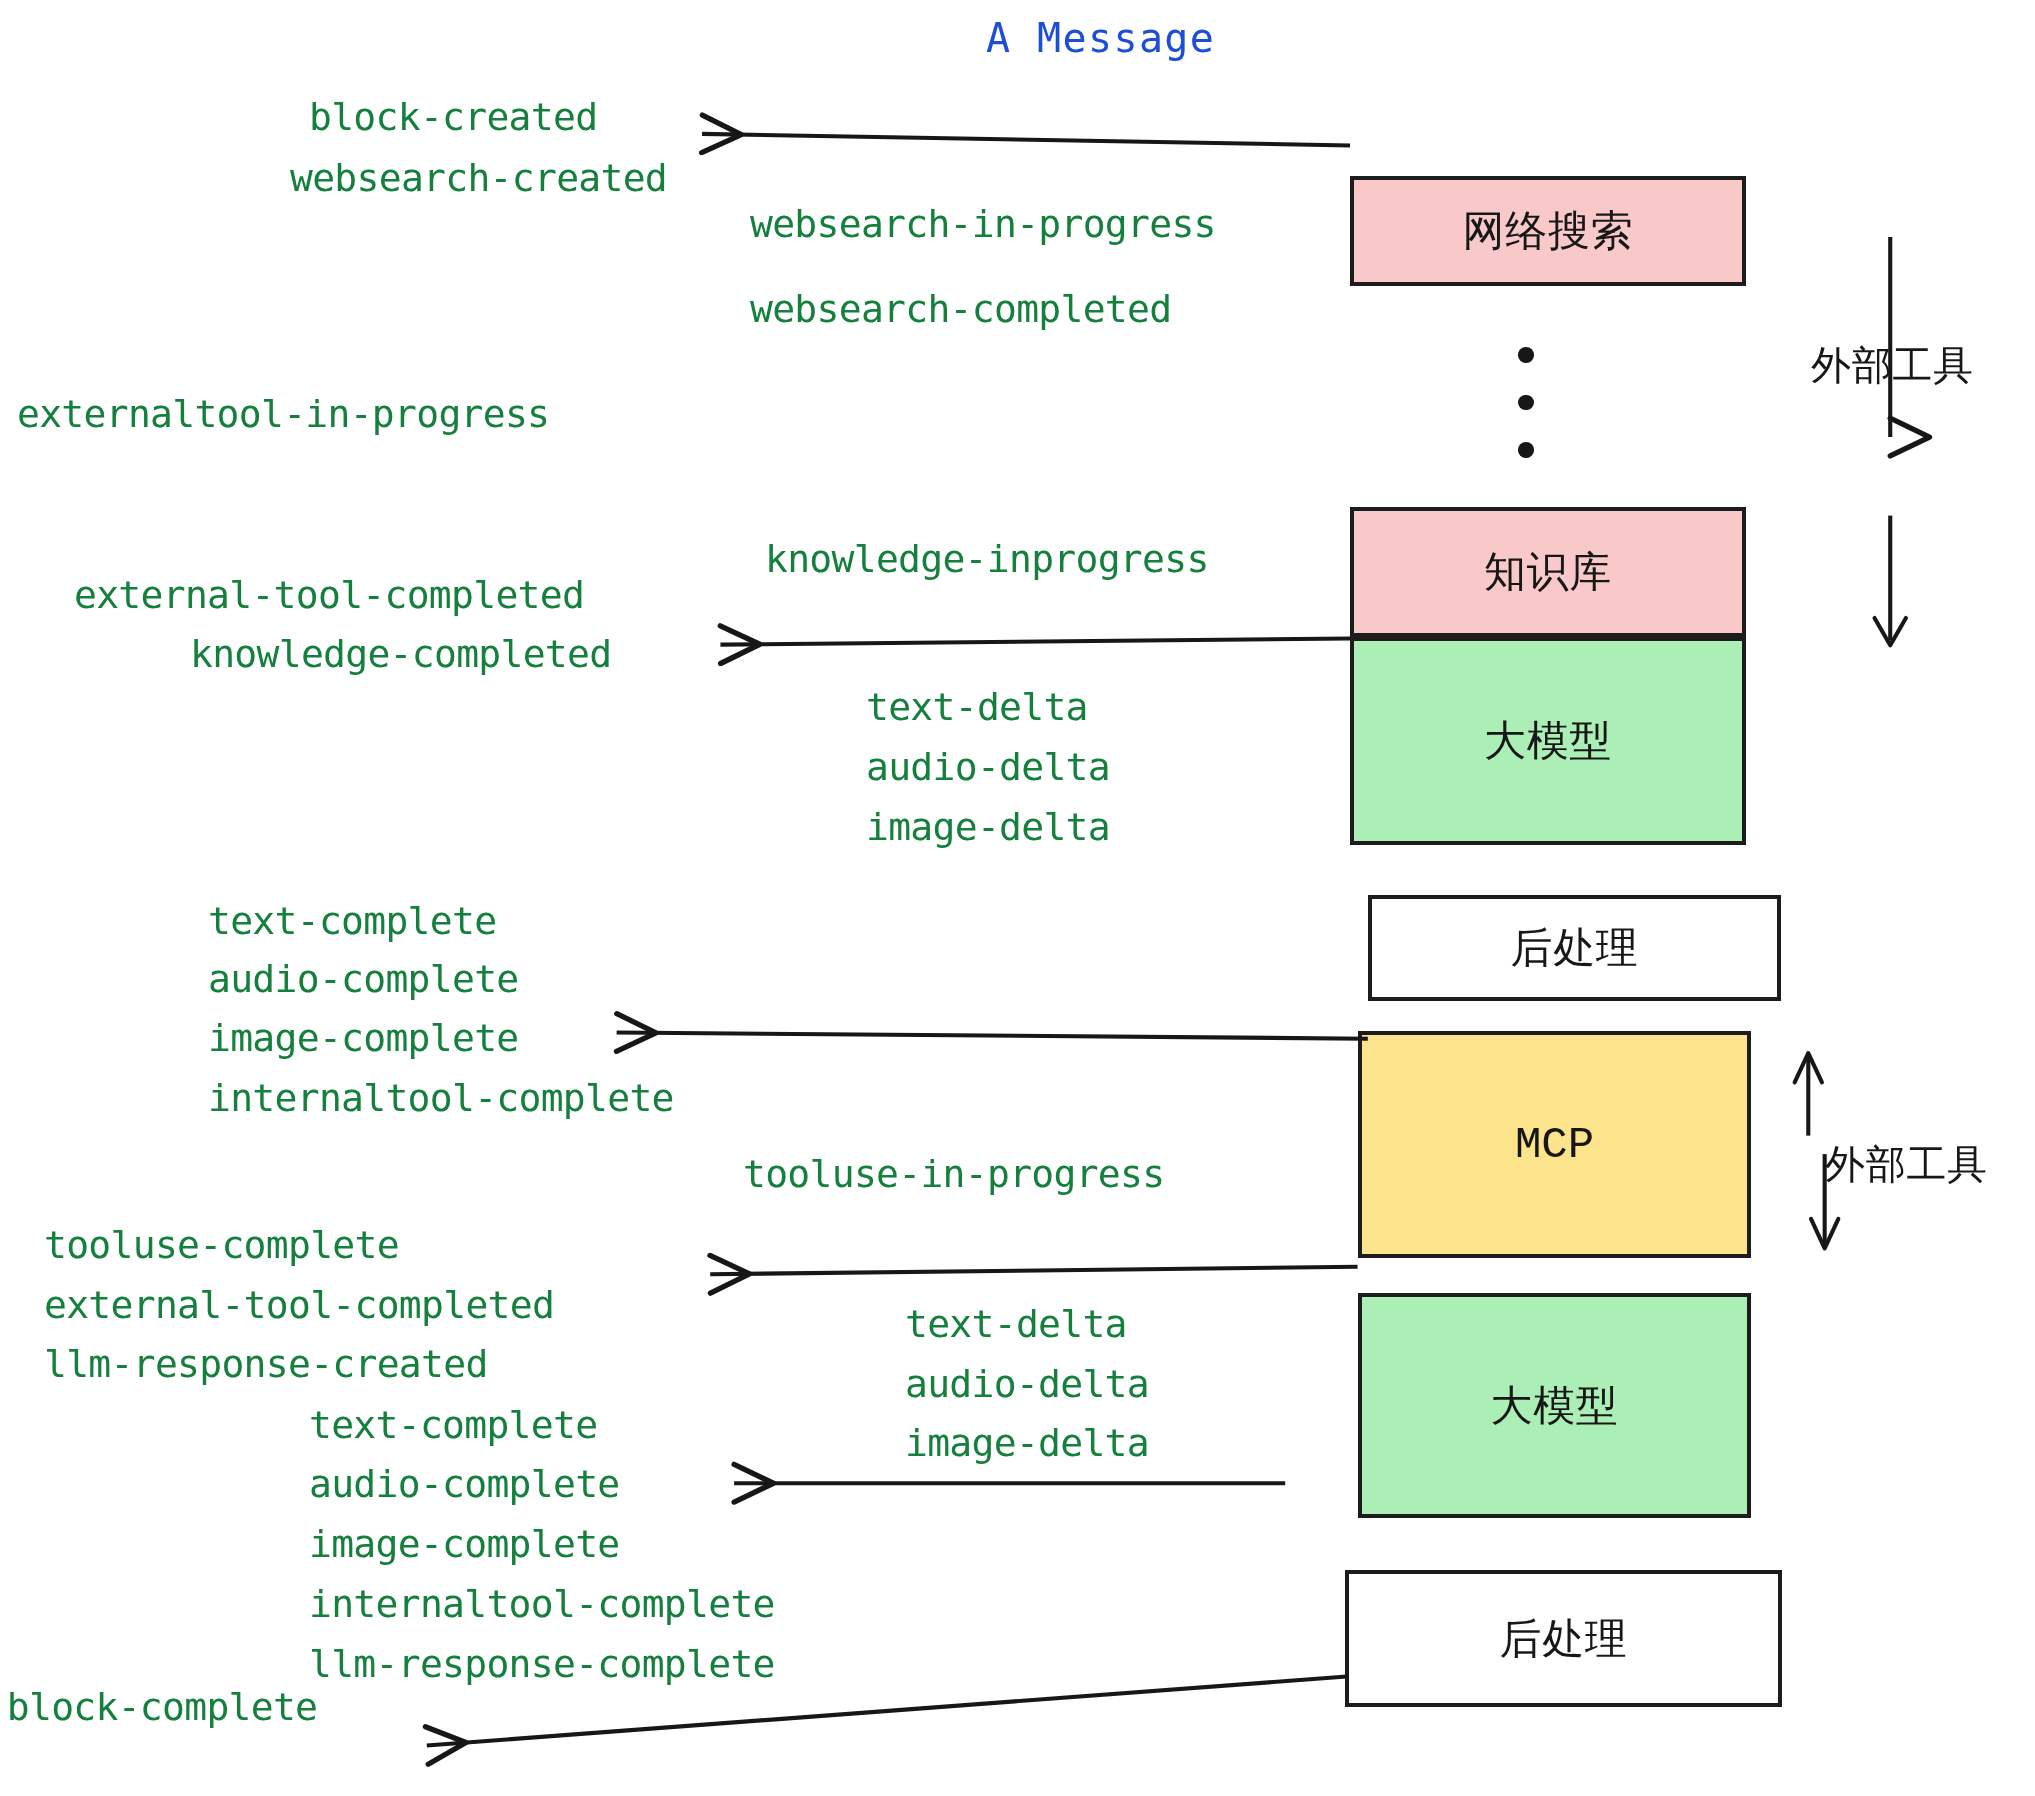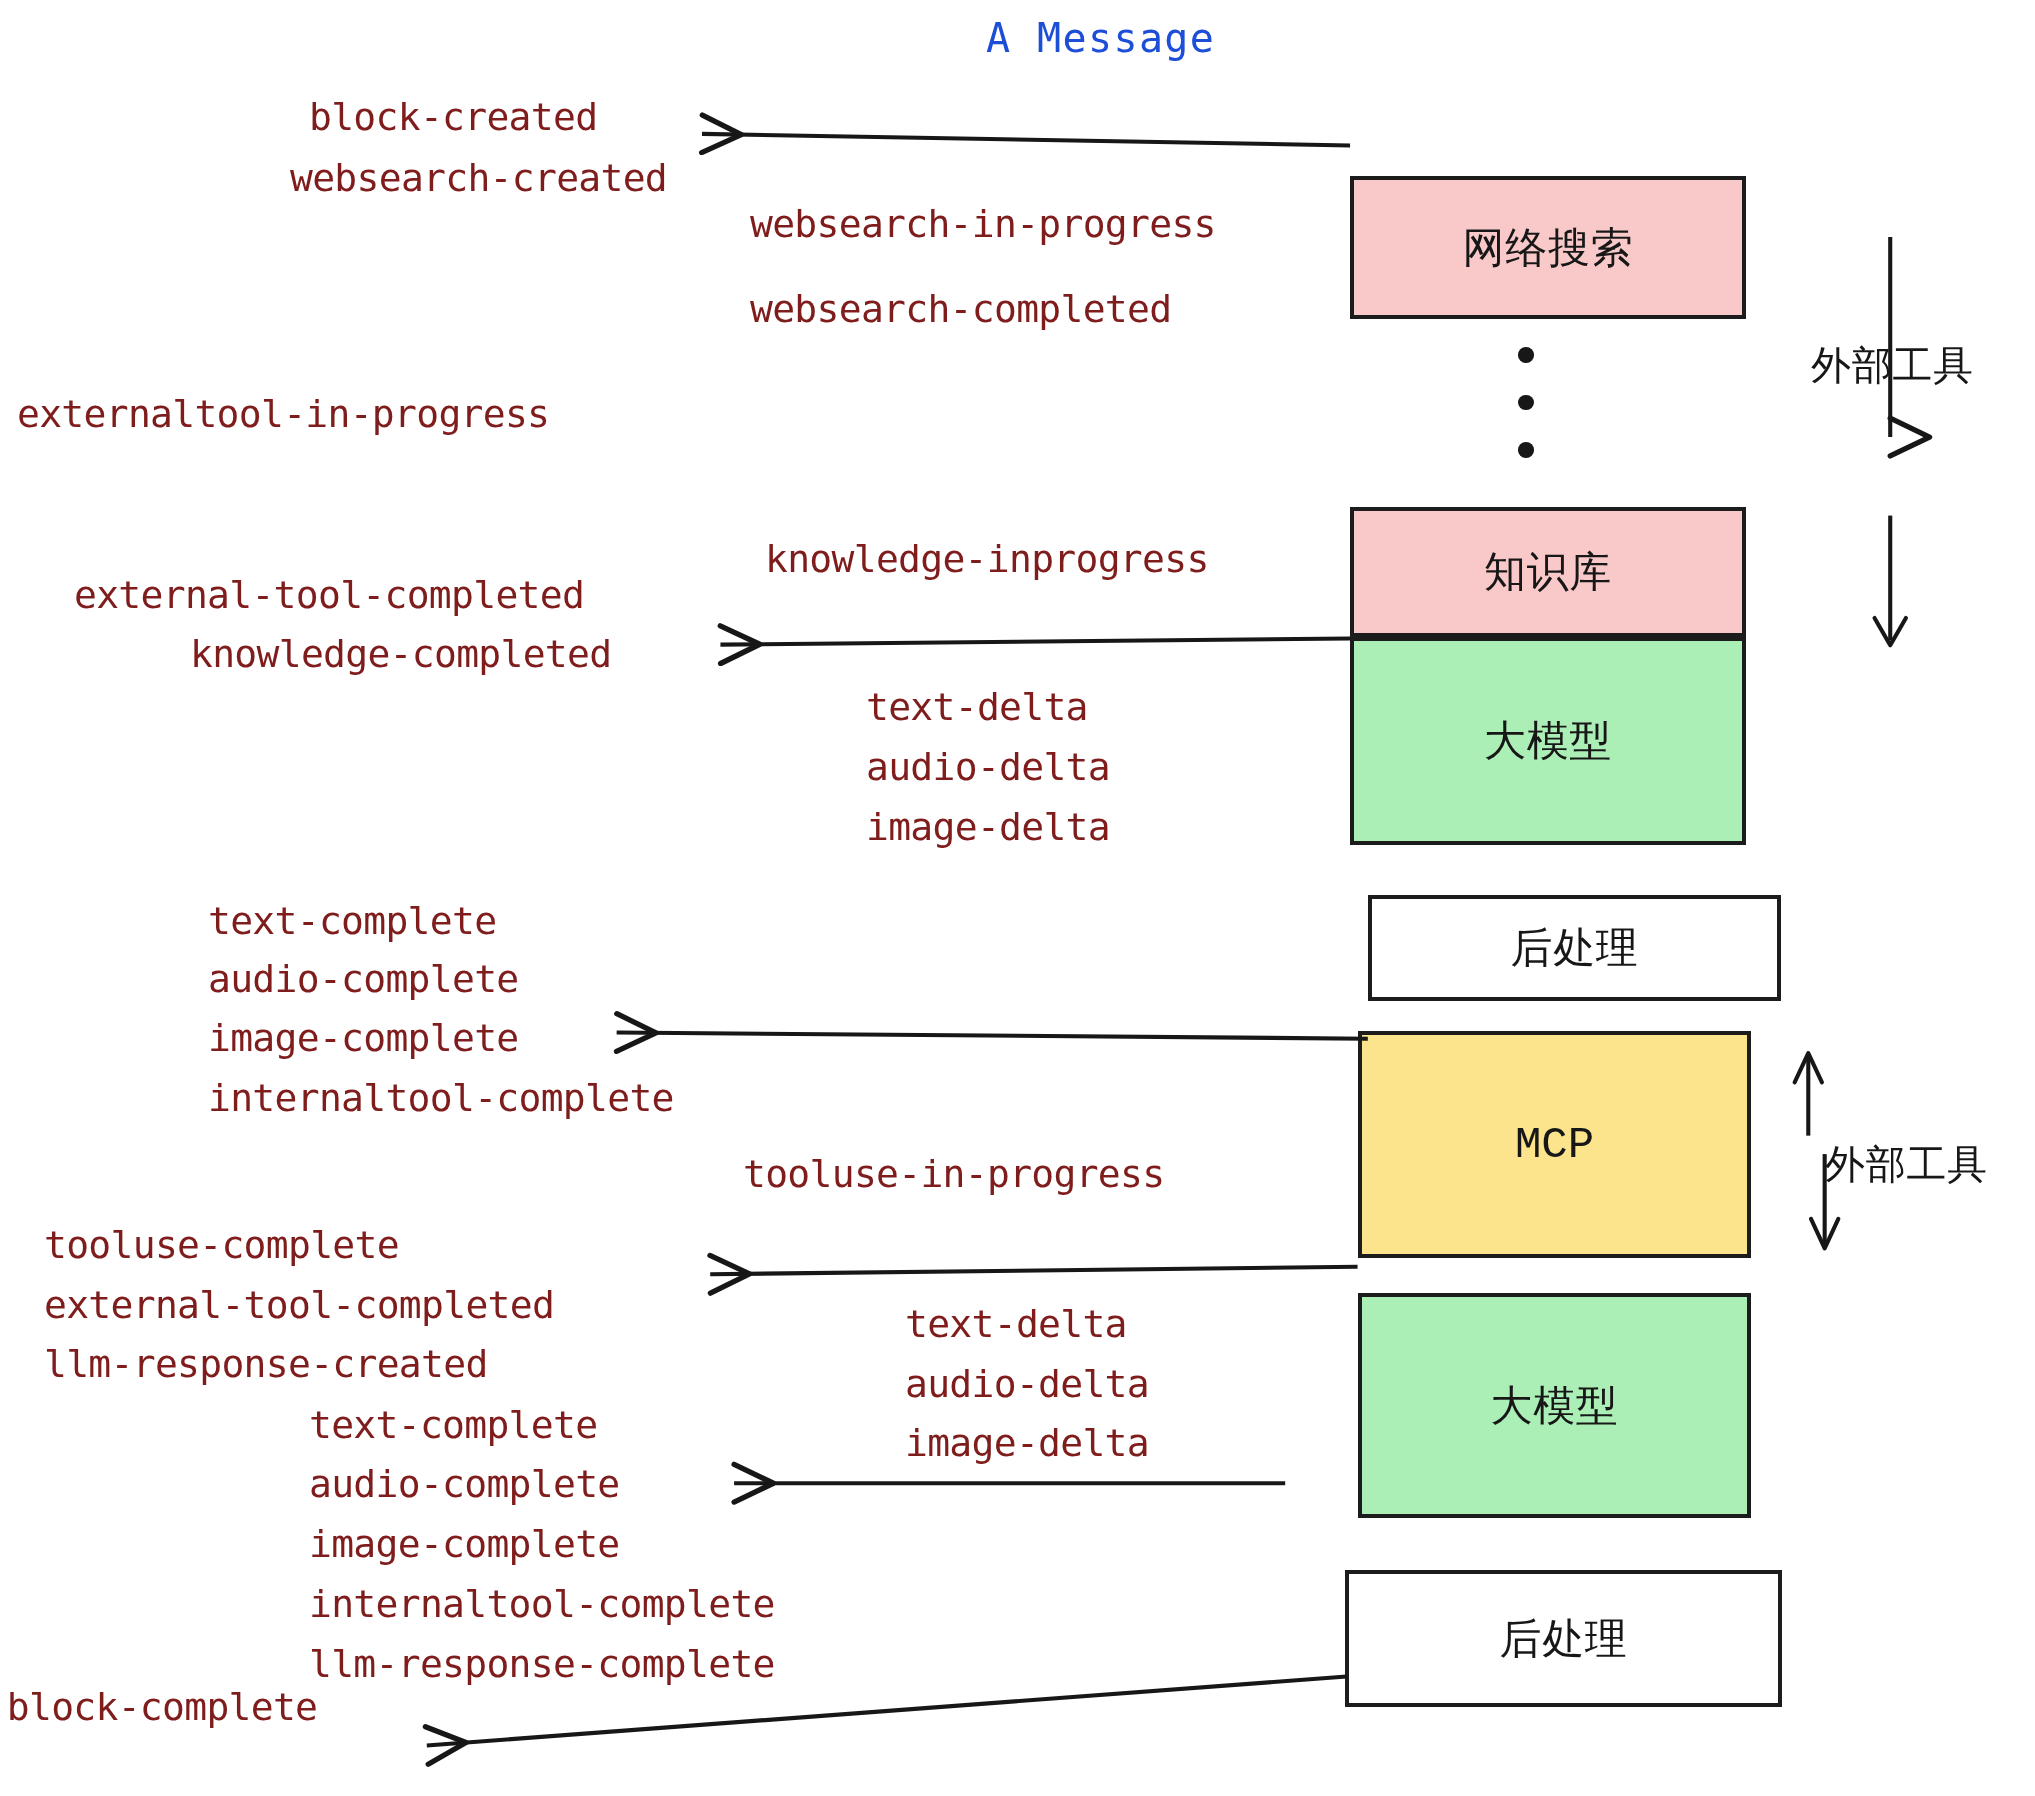--- a/index.html
+++ b/index.html
@@ -12,21 +12,21 @@
     width:2035px;
     height:1796px;
     background:#ffffff;
     overflow:hidden;
   }
   .lbl{
     position:absolute;
     font-family:"DejaVu Sans Mono","Liberation Mono",monospace;
     font-size:38px;
     line-height:1;
-    color:#7f1d1d;
+    color:#15803d;
     white-space:nowrap;
     letter-spacing:-0.7px;
   }
   .title{
     position:absolute;
     font-family:"DejaVu Sans Mono","Liberation Mono",monospace;
     font-size:40px;
     color:#1d4ed8;
     white-space:nowrap;
     letter-spacing:1.4px;
@@ -113,21 +113,21 @@
   <div class="lbl" style="left:309px;top:1525px;">image-complete</div>
   <div class="lbl" style="left:309px;top:1585px;">internaltool-complete</div>
   <div class="lbl" style="left:309px;top:1645px;">llm-response-complete</div>
 
   <div class="lbl" style="left:905px;top:1305px;">text-delta</div>
   <div class="lbl" style="left:905px;top:1365px;">audio-delta</div>
   <div class="lbl" style="left:905px;top:1424px;">image-delta</div>
 
   <div class="lbl" style="left:6.8px;top:1688px;">block-complete</div>
 
-  <div class="box" style="left:1350px;top:176px;width:396px;height:143px;background:#f9c9c9;">
+  <div class="box" style="left:1350px;top:176px;width:396px;height:110px;background:#f9c9c9;">
     <span>网络搜索</span>
   </div>
 
   <div class="box" style="left:1350px;top:507px;width:396px;height:130px;background:#f9c9c9;">
     <span>知识库</span>
   </div>
 
   <div class="box" style="left:1350px;top:637px;width:396px;height:208px;background:#abefb7;">
     <span>大模型</span>
   </div>

